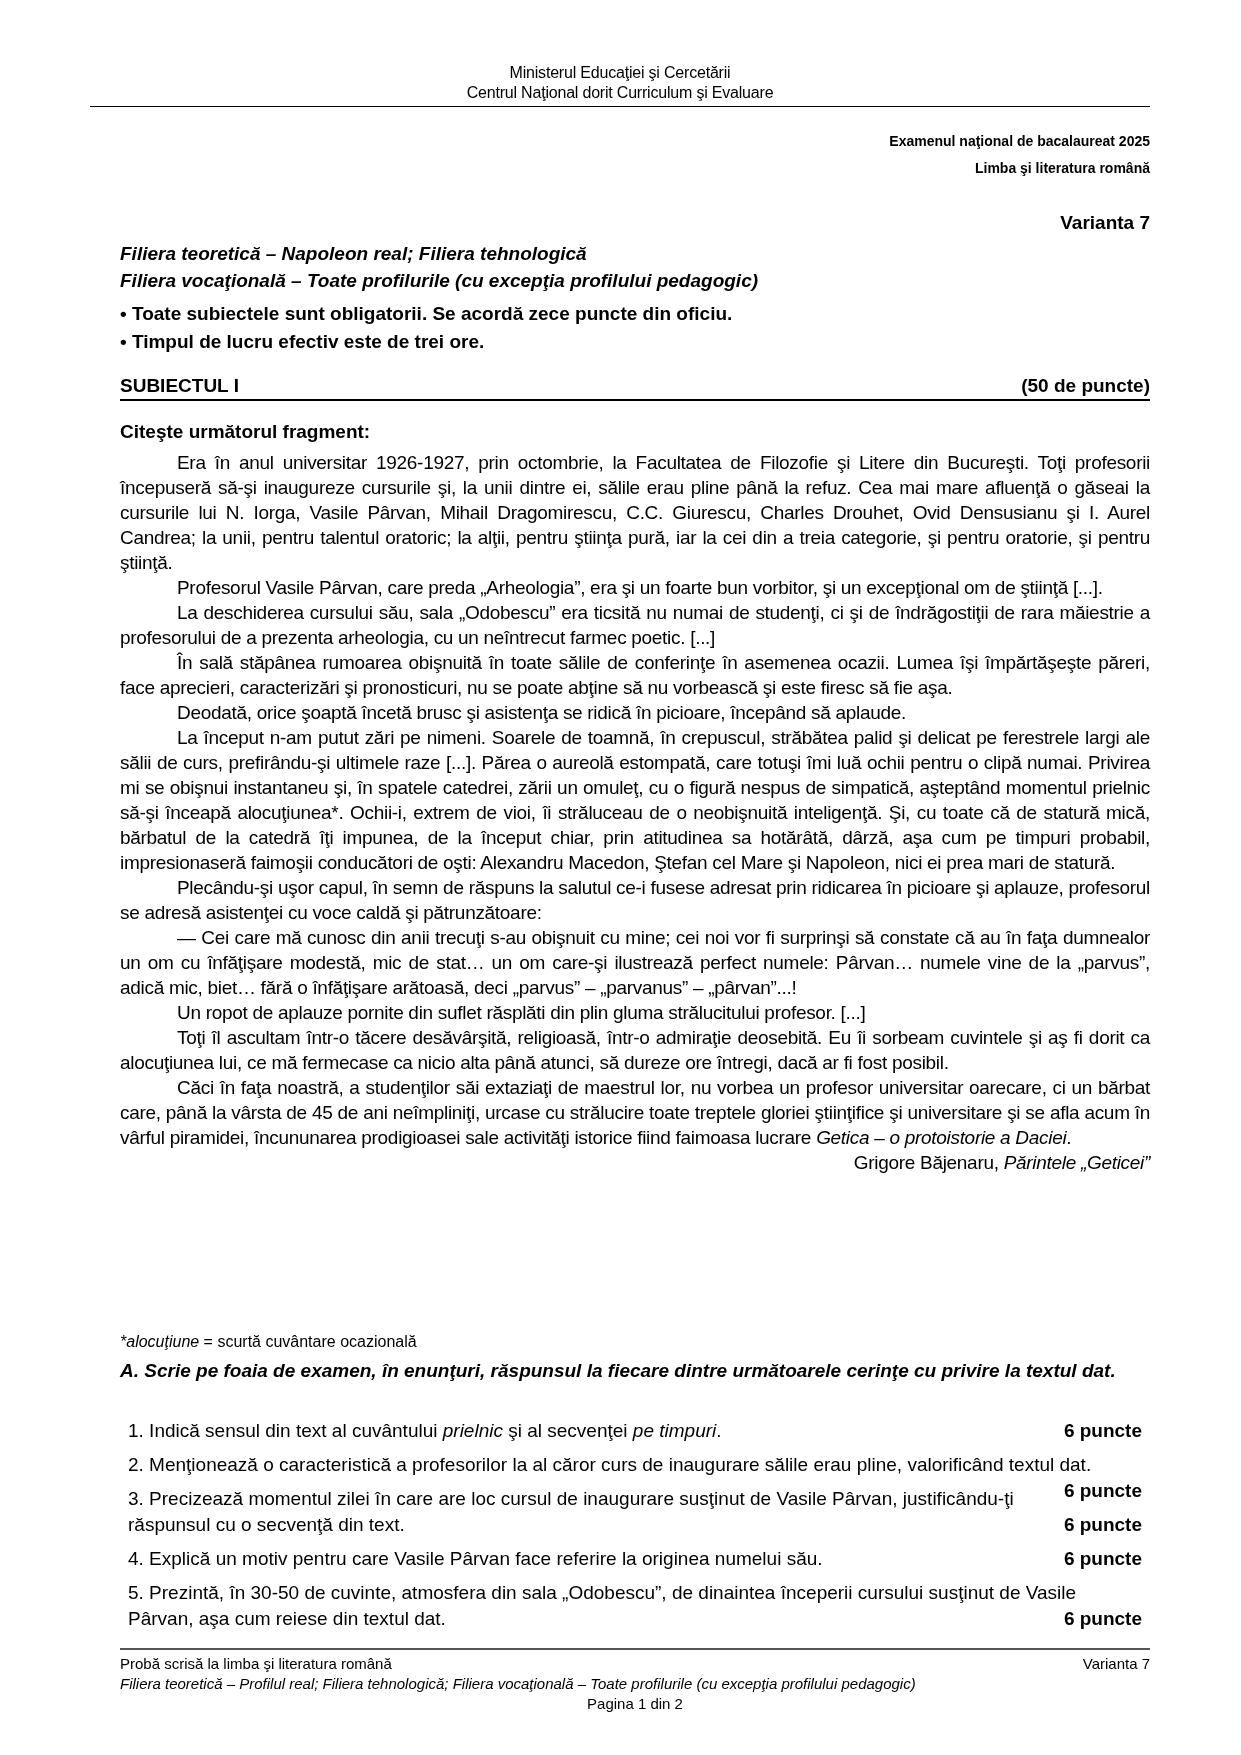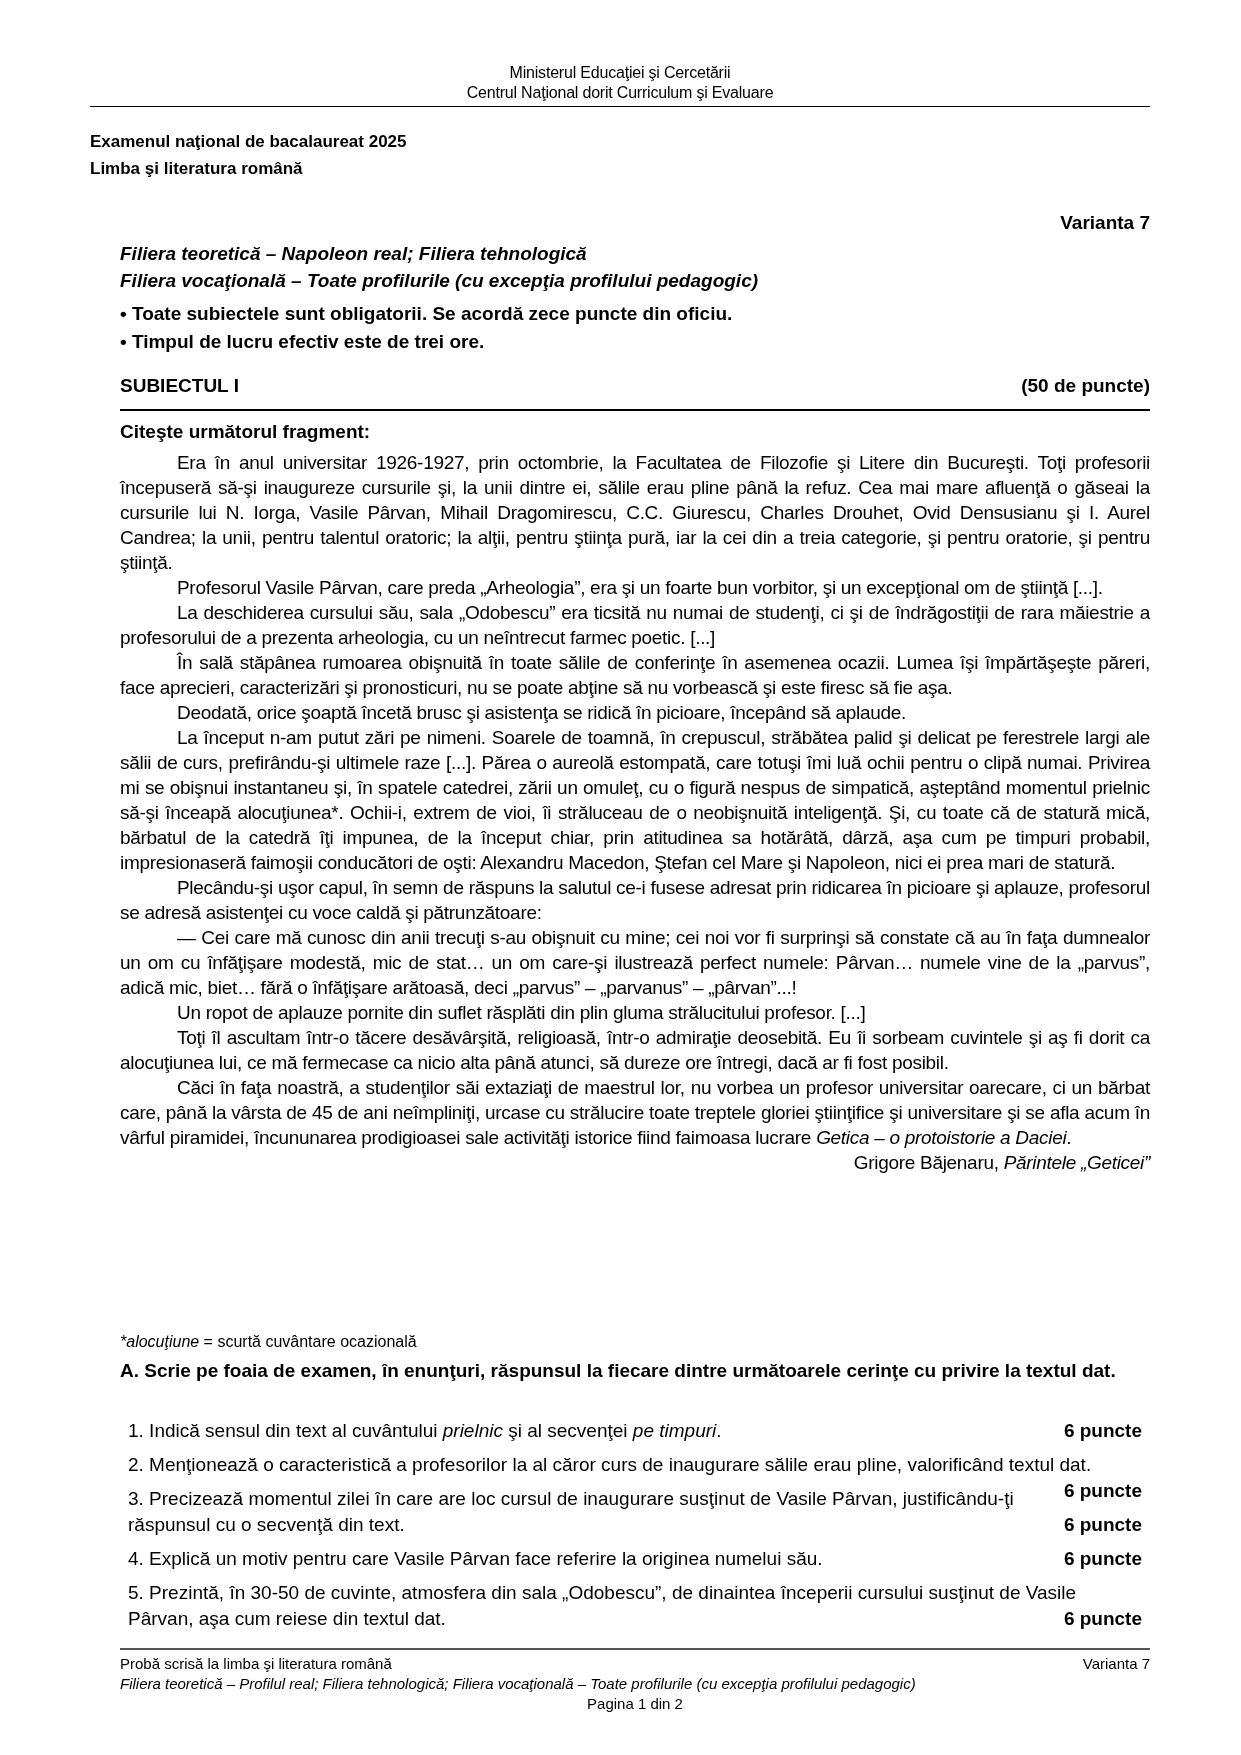--- a/index.html
+++ b/index.html
@@ -2,35 +2,35 @@
 <html><head>
 <meta charset="utf-8">
 <style>
   html, body { margin:0; padding:0; background:#ffffff; }
   body { width:1241px; height:1755px; position:relative; overflow:hidden;
          font-family:"Liberation Sans", sans-serif; color:#000; }
   .page { position:absolute; left:90px; top:0; width:1060px; height:1755px; }
   .ministry { position:absolute; top:63px; left:0; width:1060px; text-align:center;
               font-size:16px; line-height:20px; letter-spacing:-0.2px; }
   .hr-top { position:absolute; top:106px; left:0; width:1060px; border-top:1.5px solid #000; }
-  .titles { position:absolute; top:128px; left:0; width:1060px; text-align:left;
-            font-weight:bold; font-size:17px; line-height:27px; }
+  .titles { position:absolute; top:128px; left:0; width:1060px; text-align:right;
+            font-weight:bold; font-size:14px; line-height:27px; }
   .variant { position:absolute; top:212px; right:0; font-weight:bold; font-size:19px; }
   .filiere { position:absolute; top:240px; left:30px; font-weight:bold; font-style:italic;
              font-size:19px; line-height:27px; }
   .rules { position:absolute; top:300px; left:30px; font-weight:bold; font-size:19px; line-height:28px; }
   .subj { position:absolute; top:375px; left:30px; width:1030px; font-weight:bold; font-size:19px;
-          display:flex; justify-content:space-between; border-bottom:2px solid #000; padding-bottom:12px; }
+          display:flex; justify-content:space-between; border-bottom:2px solid #000; padding-bottom:2px; }
   .read { position:absolute; top:421px; left:30px; font-weight:bold; font-size:19px; }
   .text { position:absolute; top:450px; left:30px; width:1030px; font-size:19px; line-height:25px;
           text-align:justify; letter-spacing:-0.3px; }
   .text p { margin:0; text-indent:57px; }
   .author { text-align:right; margin:0; }
   .foot-note { position:absolute; top:1333px; left:30px; font-size:16px; }
-  .task-head { position:absolute; top:1358px; left:30px; width:1030px; font-weight:bold; font-size:19px; line-height:26px; }
+  .task-head { position:absolute; top:1358px; left:30px; width:1030px; font-weight:bold; font-size:19px; line-height:26px;font-style:italic; }
   .tasks { position:absolute; top:1410px; left:30px; width:1030px; font-size:19px; line-height:26px; }
   .task { position:relative; margin:8px; padding-right:0; }
   .pts { font-weight:bold; float:right; }
   .hr-bot { position:absolute; top:1648px; left:30px; width:1030px; border-top:2px solid #555; }
   .footer { position:absolute; top:1654px; left:30px; width:1030px; font-size:15px; line-height:20px; }
   .footer .row { display:flex; justify-content:space-between; }
   .footer .center { text-align:center; }
   .it { font-style:italic; }
 </style>
 </head>

